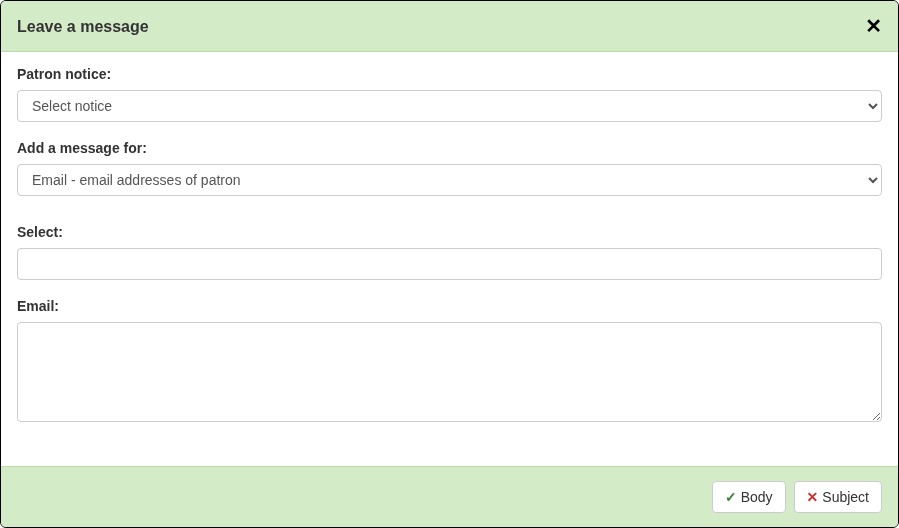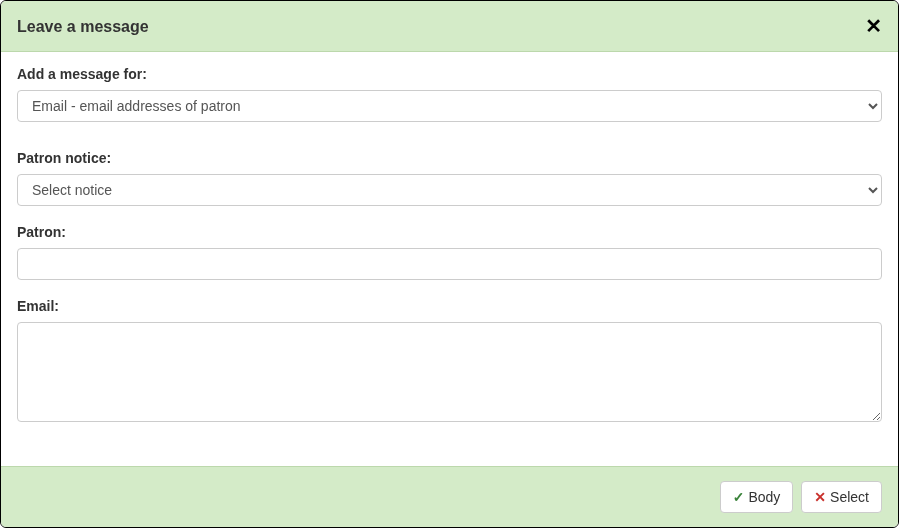--- a/index.html
+++ b/index.html
@@ -89,49 +89,49 @@
 <body>
 
 <div class="modal">
   <div class="modal-header">
     <h2>Leave a message</h2>
     <span class="close-icon">✕</span>
   </div>
 
   <div class="modal-body">
 
+    <div class="form-group">
+      <label class="form-label">Patron notice:</label>
+      <select class="form-control">
+        <option>Select notice</option>
+      </select>
+    </div>
+
     <div class="form-group extra-gap">
       <label class="form-label">Add a message for:</label>
       <select class="form-control">
         <option>Email - email addresses of patron</option>
       </select>
     </div>
 
     <div class="form-group">
-      <label class="form-label">Patron notice:</label>
-      <select class="form-control">
-        <option>Select notice</option>
-      </select>
-    </div>
-
-    <div class="form-group">
-      <label class="form-label">Patron:</label>
+      <label class="form-label">Select:</label>
       <input type="text" class="form-control" value="" style="">
     </div>
 
     <div class="form-group">
       <label class="form-label">Email:</label>
       <textarea class="form-control" style=""></textarea>
     </div>
 
   </div>
 
   <div class="modal-footer">
     <button class="btn">
       <span class="icon-check">✓</span>
       <span>Body</span>
     </button>
     <button class="btn">
       <span class="icon-x">✕</span>
-      <span>Select</span>
+      <span>Subject</span>
     </button>
   </div>
 </div>
 
 </body></html>

